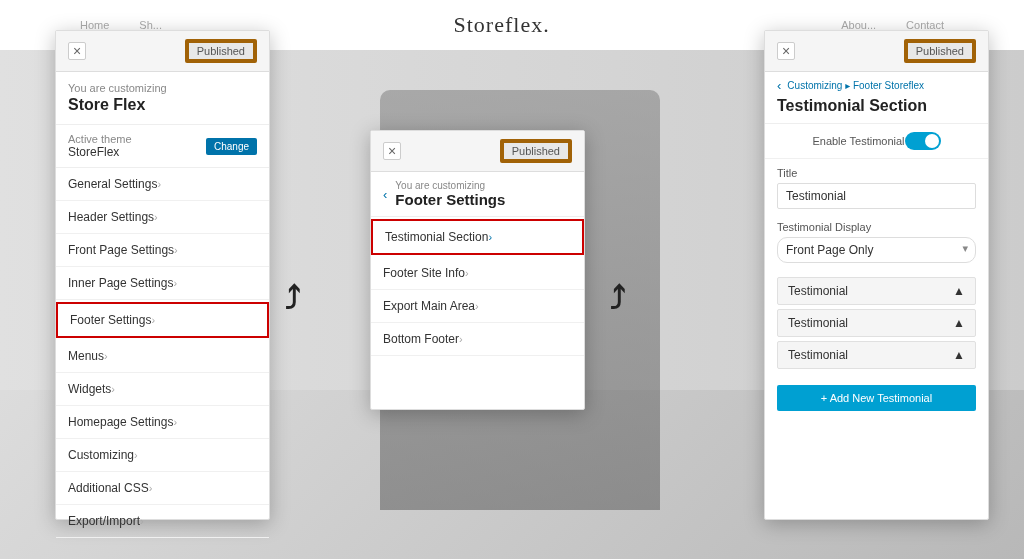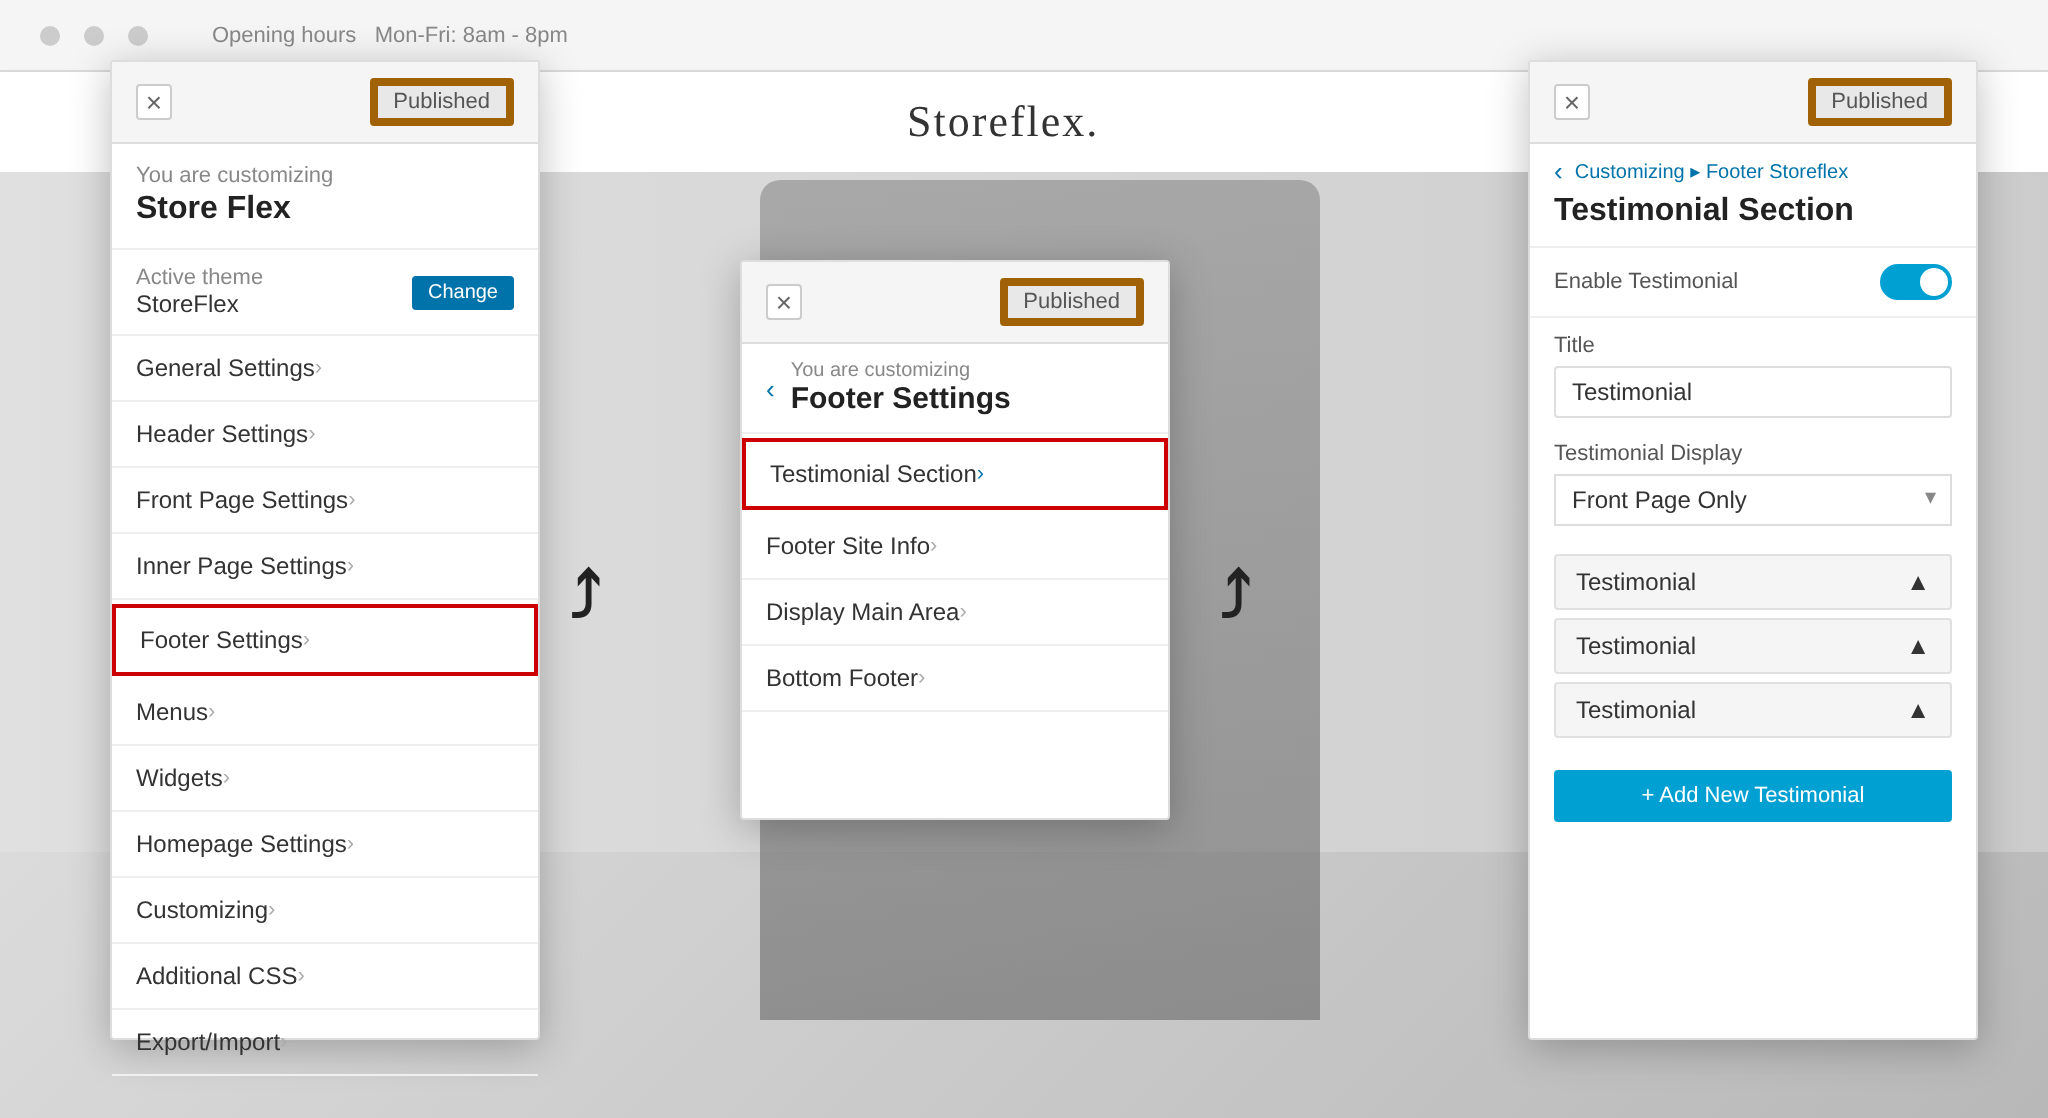--- a/index.html
+++ b/index.html
@@ -219,21 +219,21 @@
       font-weight: 600;
       color: #222;
       padding: 2px 12px 8px;
       border-bottom: 1px solid #eee;
     }
     .field-row {
       padding: 8px 12px;
       border-bottom: 1px solid #f0f0f0;
       display: flex;
       align-items: center;
-      justify-content: space-between;
+      justify-content: center;
     }
     .field-label {
       font-size: 11px;
       color: #555;
       font-weight: 500;
     }
     .toggle {
       width: 36px;
       height: 18px;
       background: #00a0d2;
@@ -266,21 +266,21 @@
       border: 1px solid #ddd;
       border-radius: 2px;
       font-size: 12px;
       color: #333;
       background: white;
     }
     .select-input {
       width: 100%;
       padding: 5px 8px;
       border: 1px solid #ddd;
-      border-radius: 0;
+      border-radius: 10px;
       font-size: 12px;
       color: #333;
       background: white;
       appearance: none;
       cursor: pointer;
     }
     .select-wrapper {
       position: relative;
     }
     .select-wrapper::after {
@@ -337,26 +337,20 @@
       background: linear-gradient(to bottom, #888, #666);
       border-radius: 10px 10px 0 0;
       opacity: 0.6;
       z-index: 1;
     }
   </style>
 </head>
 <body>
 
 <div class="bg-website">
-  <div class="bg-top-bar">
-    <div class="bg-top-bar-dot"></div>
-    <div class="bg-top-bar-dot"></div>
-    <div class="bg-top-bar-dot"></div>
-    <span style="font-size:11px;color:#888;margin-left:20px;">Opening hours &nbsp; Mon-Fri: 8am - 8pm</span>
-  </div>
   <div class="bg-nav">
     <span style="font-size:11px;color:#aaa;">Home</span>
     <span style="font-size:11px;color:#aaa;">Sh...</span>
     <div class="bg-nav-logo">Storeflex.</div>
     <span style="font-size:11px;color:#aaa;">Abou...</span>
     <span style="font-size:11px;color:#aaa;">Contact</span>
   </div>
   <div class="bg-hero">
     <div class="bg-hero-text">Expr</div>
     <div class="bg-hero-text">Fas</div>
@@ -450,21 +444,21 @@
 
   <div class="menu-item highlighted" style="border-color:#cc0000;">
     <span>Testimonial Section</span>
     <span class="chevron-right" style="color:#0073aa;">›</span>
   </div>
   <div class="menu-item">
     <span>Footer Site Info</span>
     <span class="chevron-right">›</span>
   </div>
   <div class="menu-item">
-    <span>Display Main Area</span>
+    <span>Export Main Area</span>
     <span class="chevron-right">›</span>
   </div>
   <div class="menu-item">
     <span>Bottom Footer</span>
     <span class="chevron-right">›</span>
   </div>
 </div>
 
 <div class="panel panel-3">
   <div class="panel-header">

